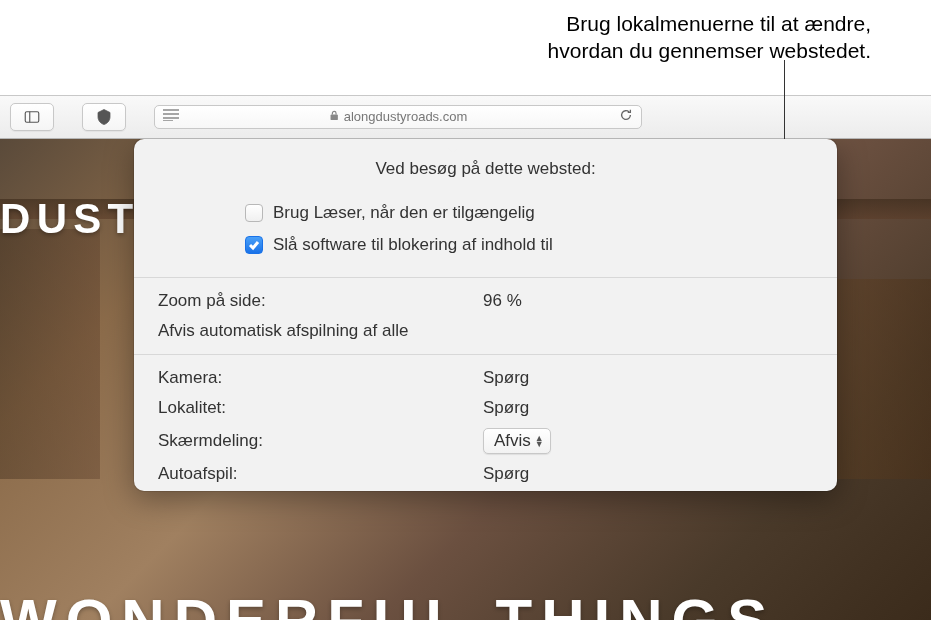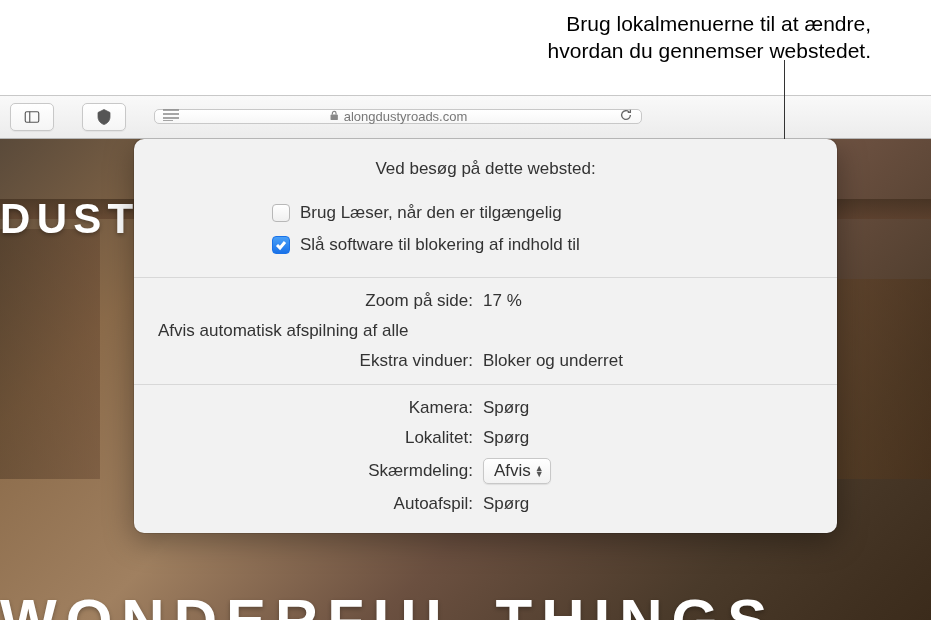--- a/index.html
+++ b/index.html
@@ -62,21 +62,21 @@
       box-shadow: 0 1px 1px rgba(0,0,0,0.05);
     }
     .toolbar-btn svg {
       width: 18px;
       height: 18px;
       fill: #555;
       stroke: #555;
     }
     .address-bar {
       flex: 1;
-      height: 15px;
+      height: 24px;
       border: 1px solid #c8c8c8;
       border-radius: 5px;
       background: linear-gradient(#ffffff, #f7f7f7);
       display: flex;
       align-items: center;
       padding: 0 8px;
       font-size: 13px;
       color: #777;
       max-width: 488px;
       position: relative;
@@ -148,21 +148,21 @@
       background: linear-gradient(180deg, #3a2818, #5a3c28);
     }
     .popover {
       position: absolute;
       top: 0px;
       left: 134px;
       width: 703px;
       background: #f2f2f2;
       border-radius: 10px;
       box-shadow: 0 8px 30px rgba(0,0,0,0.35), 0 0 0 1px rgba(0,0,0,0.1);
-      padding-bottom: 14px;
+      padding-bottom: 2px;
     }
     .popover::before {
       content: "";
       position: absolute;
       top: -10px;
       left: 309px;
       width: 20px;
       height: 20px;
       background: #f2f2f2;
       transform: rotate(45deg);
@@ -176,21 +176,21 @@
       text-align: center;
     }
     .popover-section {
       padding: 8px 24px;
     }
     .checkbox-row {
       display: flex;
       align-items: center;
       gap: 10px;
       padding: 6px 0;
-      margin-left: 114px;
+      margin-left: 87px;
       font-size: 17px;
       color: #333;
     }
     .checkbox {
       width: 18px;
       height: 18px;
       border: 1px solid #b8b8b8;
       border-radius: 4px;
       background: linear-gradient(#fff, #f0f0f0);
       display: flex;
@@ -216,21 +216,20 @@
     }
     .setting-row {
       display: flex;
       align-items: center;
       padding: 5px 24px;
       font-size: 17px;
       color: #333;
     }
     .setting-label {
       width: 325px;
-      text-align: right;
       padding-right: 10px;
       color: #333;
     }
     .setting-value {
       text-align: left;
       color: #333;
     }
     .setting-select {
       display: inline-flex;
       align-items: center;
@@ -328,28 +327,24 @@
             </svg>
         </div>
         <span>Slå software til blokering af indhold til</span>
       </div>
     </div>
 
     <div class="divider"></div>
 
     <div class="setting-row">
       <div class="setting-label">Zoom på side:</div>
-      <div class="setting-value">17 %</div>
+      <div class="setting-value">96 %</div>
     </div>
     <div class="setting-row">
       <div class="setting-value">Afvis automatisk afspilning af alle</div>
-    </div>
-    <div class="setting-row">
-      <div class="setting-label">Ekstra vinduer:</div>
-      <div class="setting-value">Bloker og underret</div>
     </div>
 
     <div class="divider"></div>
 
     <div class="setting-row">
       <div class="setting-label">Kamera:</div>
       <div class="setting-value">Spørg</div>
     </div>
     <div class="setting-row">
       <div class="setting-label">Lokalitet:</div>

